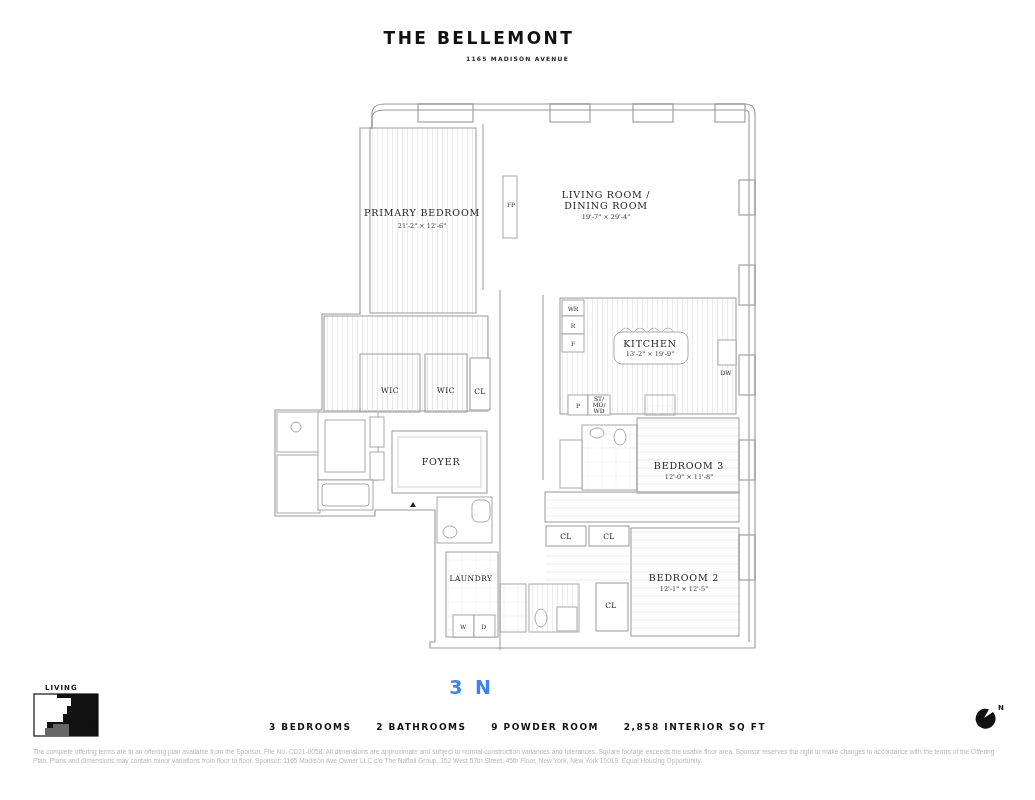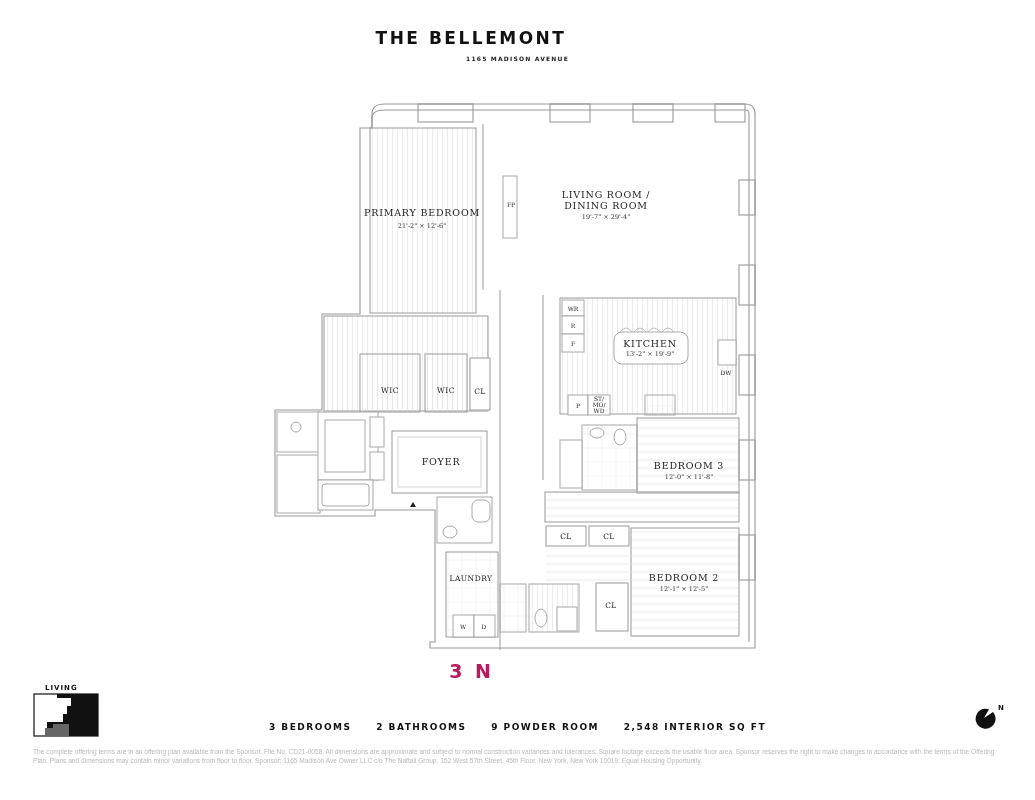--- a/index.html
+++ b/index.html
@@ -1,24 +1,24 @@
 <!DOCTYPE html>
 <html><head>
 <meta charset="utf-8">
 <style>
   html, body { margin:0; padding:0; background:#ffffff; }
   body { width:1035px; height:800px; position:relative; overflow:hidden; font-family:"DejaVu Sans", sans-serif; color:#111; }
-  .title { position:absolute; left:0; width:942px; top:28px; text-align:center; font-family:"DejaVu Sans", sans-serif; font-weight:bold; font-size:17px; letter-spacing:2.5px; color:#111; }
+  .title { position:absolute; left:8px; width:942px; top:28px; text-align:center; font-family:"DejaVu Sans", sans-serif; font-weight:bold; font-size:17px; letter-spacing:2.5px; color:#111; }
   .subtitle { position:absolute; left:0; width:1035px; top:55px; text-align:center; font-size:6px; font-weight:bold; letter-spacing:1.2px; color:#222; }
   #plan { position:absolute; left:0; top:0; }
   .room-label { font-family:"DejaVu Serif", serif; font-size:9.5px; letter-spacing:0.8px; fill:#222; text-anchor:middle; }
   .room-dim { font-family:"DejaVu Serif", serif; font-size:6.5px; fill:#333; text-anchor:middle; }
   .small-label { font-family:"DejaVu Serif", serif; font-size:7.5px; letter-spacing:0.5px; fill:#222; text-anchor:middle; }
   .tiny-label { font-family:"DejaVu Serif", serif; font-size:6px; fill:#222; text-anchor:middle; }
-  .unit { position:absolute; left:0; width:943px; top:660px; text-align:center; font-weight:bold; font-size:19px; letter-spacing:3px; color:#be185d; }
+  .unit { position:absolute; left:0; width:943px; top:676px; text-align:center; font-weight:bold; font-size:19px; letter-spacing:3px; color:#3b82f6; }
   .stats { position:absolute; left:0; width:1035px; top:722px; text-align:center; font-weight:bold; font-size:9px; letter-spacing:1.5px; color:#111; }
   .stats span { margin:4px 10px; }
   .disclaimer { position:absolute; left:33px; top:748px; width:975px; font-size:6.6px; line-height:8.5px; color:#b8b8b8; font-family:"Liberation Sans", sans-serif; }
   .keyplan { position:absolute; left:33px; top:684px; }
   .keyplan-top { position:absolute; left:45px; top:684px; font-size:7px; font-weight:bold; letter-spacing:1px; color:#111; }
   .keyplan-side { position:absolute; left:97px; top:702px; font-size:7px; font-weight:bold; letter-spacing:1px; color:#111; transform:rotate(90deg); transform-origin:left top; white-space:nowrap; }
   .compass { position:absolute; left:972px; top:706px; }
   .compass-n { position:absolute; left:998px; top:704px; font-size:7px; font-weight:bold; color:#111; }
 </style>
 </head>
@@ -182,21 +182,21 @@
   <path d="M24,2 L65,2 L65,44 L28,44 L28,38 L14,38 L14,30 L30,30 L30,22 L34,22 L34,14 L38,14 L38,6 L24,6 Z" fill="#111"></path>
   <path d="M12,44 L12,36 L20,36 L20,32 L36,32 L36,44 Z" fill="#666"></path>
 </svg>
 <div class="keyplan-side">86TH</div>
 
 <div class="unit">3 N</div>
 <div class="stats">
   <span>3 BEDROOMS</span>
   <span>2 BATHROOMS</span>
   <span>9 POWDER ROOM</span>
-  <span>2,548 INTERIOR SQ FT</span>
+  <span>2,858 INTERIOR SQ FT</span>
 </div>
 
 <svg class="compass" width="24" height="24" viewBox="0 0 24 24">
   <path d="M12,12 L21,6 A10,10 0 1 1 17,3.3 Z" fill="#111"></path>
 </svg>
 <div class="compass-n">N</div>
 
 <div class="disclaimer">The complete offering terms are in an offering plan available from the Sponsor. File No. CD21-0058. All dimensions are approximate and subject to normal construction variances and tolerances. Square footage exceeds the usable floor area. Sponsor reserves the right to make changes in accordance with the terms of the Offering Plan. Plans and dimensions may contain minor variations from floor to floor. Sponsor: 1165 Madison Ave Owner LLC c/o The Naftali Group, 152 West 57th Street, 45th Floor, New York, New York 10019. Equal Housing Opportunity.</div>
 
 </body></html>

